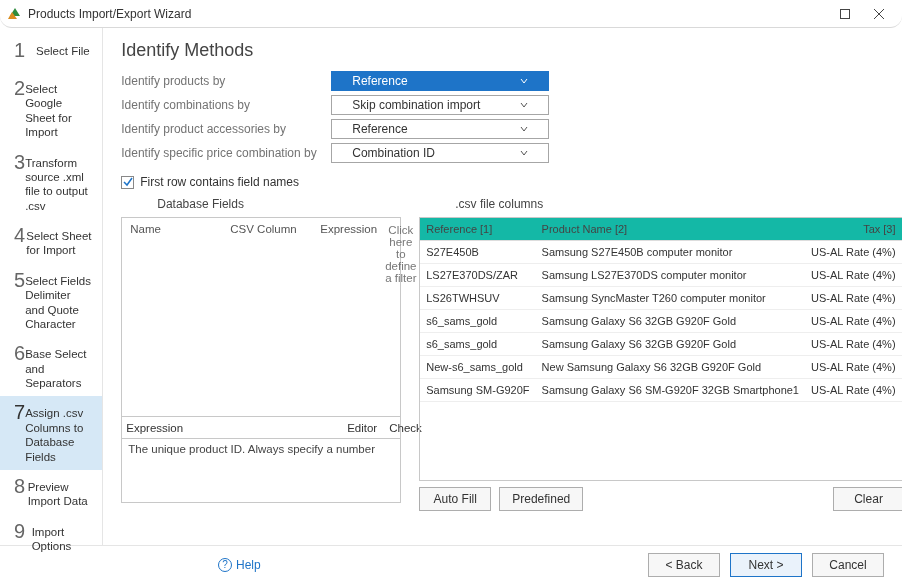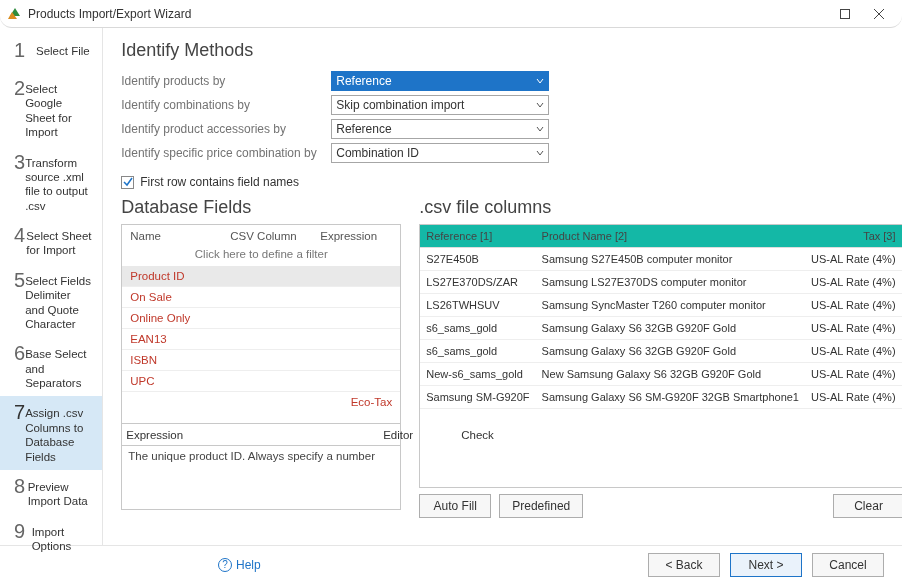--- a/index.html
+++ b/index.html
@@ -18,47 +18,47 @@
 .step { display: flex; align-items: flex-start; padding: 6px 10px 6px 14px; cursor: default; min-height: 38px; }
 .step .num { font-size: 20px; color: #666; width: 22px; font-weight: 300; line-height: 1; }
 .step .lbl { font-size: 11.5px; color: #333; padding-top: 4px; line-height: 1.25; }
 .step.active { background: #d6e8f6; }
 .step.active .num { color: #333; }
 
 .main { flex: 1; padding: 8px 18px 0 18px; position: relative; }
 h2.section { font-size: 18px; font-weight: 400; color: #444; margin: 4px 0 10px 0; }
 .idrow { display: flex; align-items: center; margin-bottom: 4px; }
 .idrow label { width: 210px; font-size: 12px; color: #737373; }
-.idrow .sel { width: 218px; height: 20px; border: 1px solid #a6a6a6; display: flex; align-items: center; padding: 0 4px; font-size: 12px; position: relative; background: #fff; }
+.idrow .sel { width: 218px; height: 20px; border: 1px solid #a6a6a6; display: flex; align-items: center; padding: 0 20px; font-size: 12px; position: relative; background: #fff; }
 .idrow .sel.highlight { background: #1e74c8; color: #fff; border-color: #1e74c8; }
 .idrow .sel .chev { margin-left: auto; }
 .checkrow { display: flex; align-items: center; margin: 12px 0 8px 0; }
 .checkrow .cb { width: 13px; height: 13px; border: 1px solid #888; margin-right: 6px; display: flex; align-items: center; justify-content: center; background: #fff; }
 .checkrow .cb svg { stroke: #1e74c8; }
 
 .panels { display: flex; gap: 18px; }
 .panel-left { width: 280px; }
 .panel-right { flex: 1; }
-h3.sub { font-size: 18px; font-weight: 400; color: #444; margin-bottom: 6px; }
-
-.dbbox { border: 1px solid #c8c8c8; height: 200px; display: flex; flex-direction: column; }
+h3.sub { font-size: 12px; font-weight: 400; color: #444; margin-bottom: 6px; margin-left: 36px; }
+
+.dbbox { border: 1px solid #c8c8c8; height: 200px; display: flex; flex-direction: row; }
 .dbhead { display: flex; padding: 5px 8px 0 8px; font-size: 11.5px; color: #555; }
 .dbhead .c1 { width: 100px; }
 .dbhead .c2 { width: 90px; }
 .dbhead .c3 { }
 .dbfilter { text-align: center; font-size: 11.5px; color: #777; padding: 6px 0; }
 .dblist { overflow-y: auto; }
 .dblist .item { padding: 4px 8px; font-size: 11.5px; color: #c0392b; border-bottom: 1px solid #eee; }
 .dblist .item:last-child { border-bottom: none; text-align: right; }
 .dblist .item.sel { background: #e9e9e9; }
 
 .exprrow { display: flex; align-items: center; border: 1px solid #c8c8c8; border-top: none; height: 22px; font-size: 11.5px; }
 .exprrow .lab { padding: 0 4px; }
 .exprrow input { flex: 1; border: none; outline: none; height: 20px; font-size: 11.5px; }
-.exprrow .link { padding: 0 6px; color: #333; margin-left: 36px; }
+.exprrow .link { padding: 0 6px; color: #333; }
 .descbox { border: 1px solid #c8c8c8; border-top: none; height: 64px; padding: 4px 6px; font-size: 11.5px; color: #444; }
 
 .csvbox { border: 1px solid #c8c8c8; height: 264px; display: flex; flex-direction: column; overflow: hidden; }
 .csvtable { width: 100%; border-collapse: collapse; font-size: 11px; }
 .csvtable th { text-align: left; font-weight: 400; background: #14b8a6; border-bottom: 1px solid #ddd; padding: 5px 6px; color: #444; }
 .csvtable td { padding: 5px 6px; border-bottom: 1px solid #eee; color: #333; white-space: nowrap; }
 .csvtable td:last-child, .csvtable th:last-child { text-align: right; padding-right: 8px; }
 
 .csvbtns { display: flex; gap: 8px; margin-top: 6px; }
 .csvbtns .spacer { flex: 1; }

